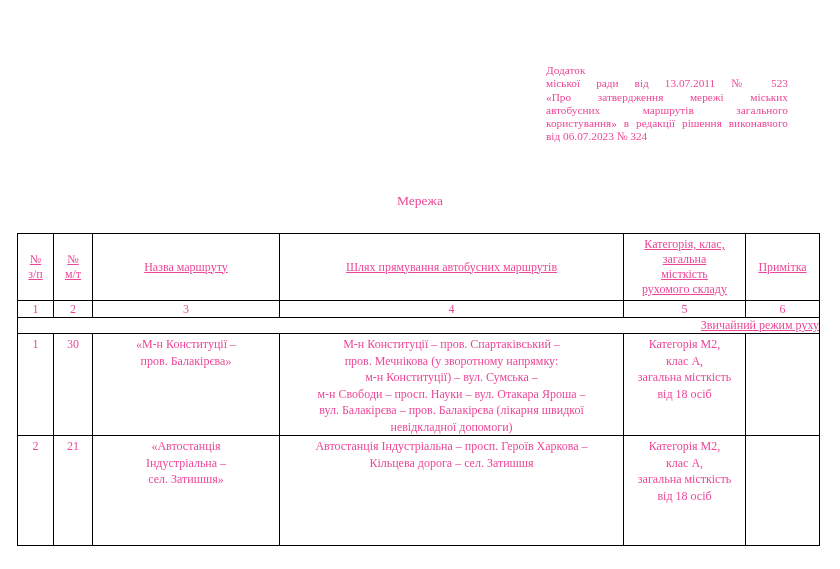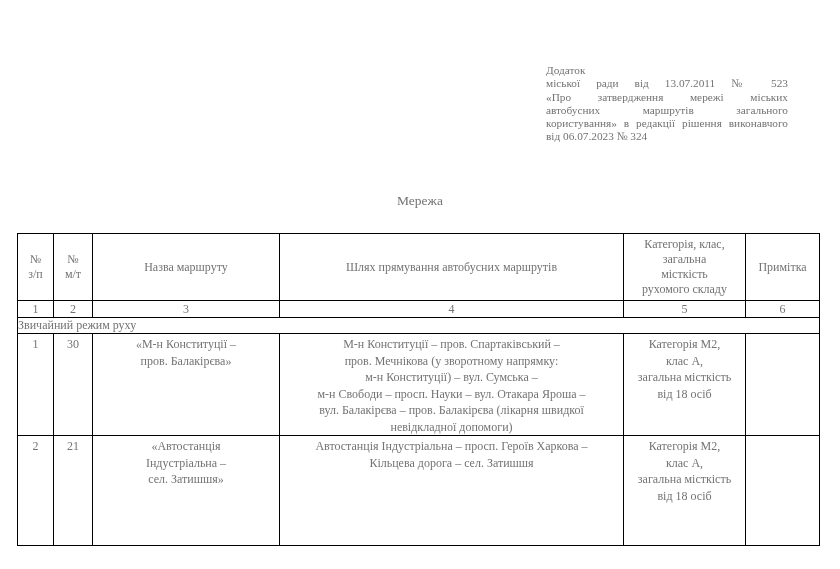--- a/index.html
+++ b/index.html
@@ -6,21 +6,21 @@
     margin: 0;
     padding: 0;
     background: #ffffff;
   }
   .page {
     position: relative;
     width: 840px;
     height: 569px;
     background: #ffffff;
     font-family: "Liberation Serif", "DejaVu Serif", serif;
-    color: #737373;
+    color: #ec4899;
     overflow: hidden;
   }
 
   
   .annex {
     position: absolute;
     left: 546px;
     top: 64px;
     width: 242px;
     font-size: 11.3px;
@@ -58,32 +58,34 @@
     padding: 0;
     overflow: hidden;
   }
   tr.head td {
     height: 64px;
     text-align: center;
     vertical-align: middle;
     white-space: pre-line;
     line-height: 15px;
     padding: 1px 2px;
+    text-decoration: underline;
   }
   tr.nums td {
     height: 16px;
     text-align: center;
     vertical-align: middle;
     line-height: 15px;
   }
   tr.section td {
     height: 15px;
-    text-align: left;
+    text-align: right;
     vertical-align: middle;
     line-height: 15px;
+    text-decoration: underline;
   }
   tr.body-row td {
     vertical-align: top;
     white-space: pre-line;
     line-height: 16.5px;
     padding-top: 2px;
   }
   tr.body-row.r1 td { height: 98px; }
   tr.body-row.r2 td { height: 107px; }
   td.c-center { text-align: center; }

